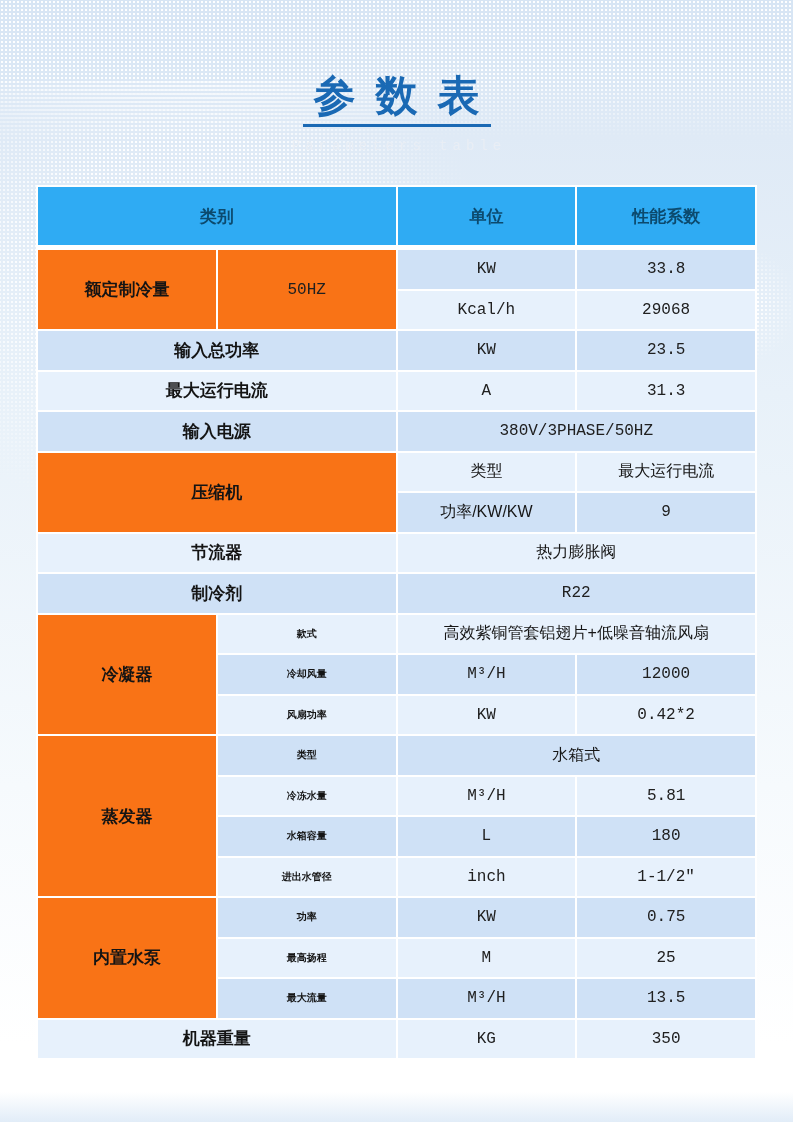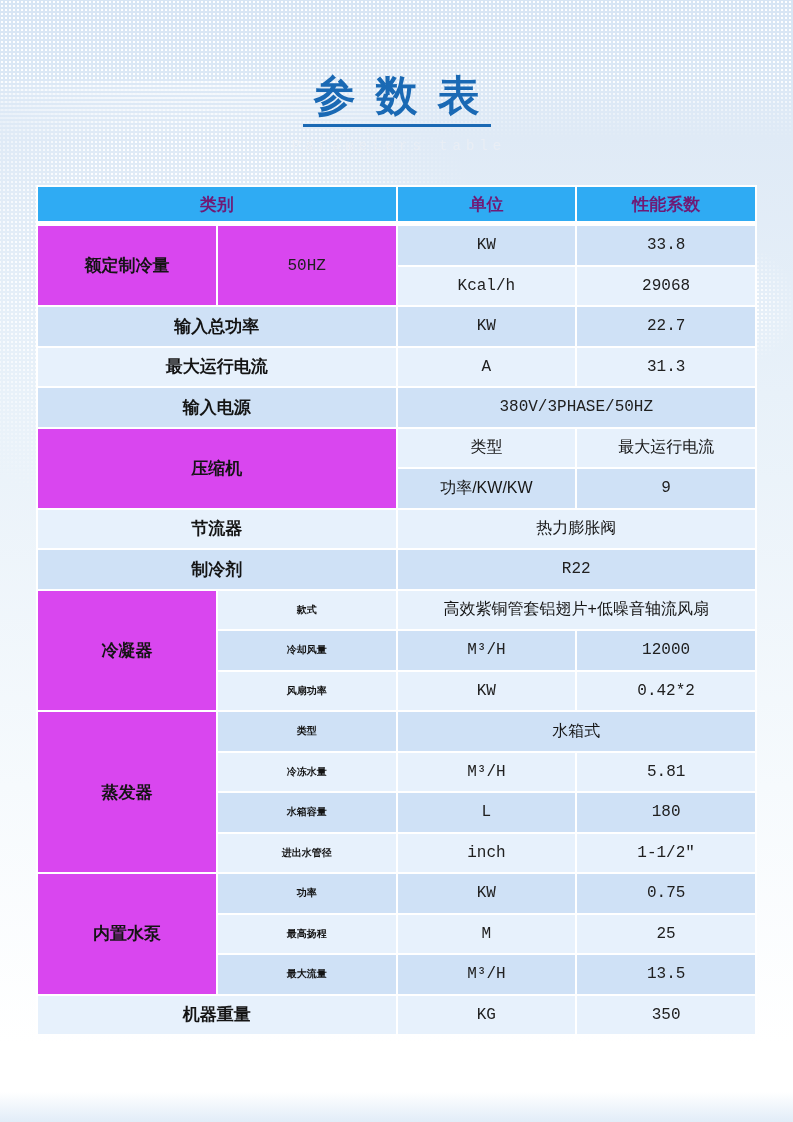--- a/index.html
+++ b/index.html
@@ -32,28 +32,28 @@
     font-size:42px; line-height:1.15; color:#1a69b4; letter-spacing:20px; padding-left:20px; }
   .title-rule { width:188px; height:3px; background:#1a69b4; margin:4px auto 9px auto; }
   .subtitle { margin:11px; font-family:"Liberation Mono","DejaVu Sans Mono",monospace;
     font-size:14px; letter-spacing:5px; padding-left:5px; color:#e9eef5; }
 
   
   .table-wrap { position:absolute; left:36px; top:185px; width:721px; background:#ffffff; }
   table.params { border-collapse:separate; border-spacing:2px; table-layout:fixed; width:721px; }
   table.params col { width:25%; }
   th {
-    height:34px; background:#2fabf3; color:#701a75;
+    height:34px; background:#2fabf3; color:#0c4a6e;
     font-family:"Liberation Sans",sans-serif; font-weight:bold; font-size:17px;
-    border-bottom:3px solid #ffffff; text-align:center; vertical-align:middle; padding:0;
+    border-bottom:3px solid #ffffff; text-align:center; vertical-align:middle; padding:12px;
   }
   td { height:38.5px; text-align:center; vertical-align:middle; padding:0 0; box-sizing:border-box; }
   .d { background:#cfe1f6; }   
   .l { background:#e7f1fc; }   
-  .m { background:#d946ef; }   
+  .m { background:#f97316; }   
   .lbl  { font-family:"Liberation Sans",sans-serif; font-weight:bold; font-size:17px; color:#141414; }
   .sub  { font-family:Liberation Sans, sans-serif; font-weight:bold; font-size:10px; color:#141414; }
   .cn   { font-family:"Liberation Sans",sans-serif; font-weight:normal; font-size:16px; color:#161616; }
   .mono { font-family:"Liberation Mono","DejaVu Sans Mono",monospace; font-size:16px; color:#202020; }
 </style>
 </head>
 <body>
 
 <div class="page">
 
@@ -92,21 +92,21 @@
           <td class="d mono">33.8</td>
         </tr>
         <tr>
           <td class="l mono">Kcal/h</td>
           <td class="l mono">29068</td>
         </tr>
 
         <tr>
           <td class="d lbl" colspan="2">输入总功率</td>
           <td class="d mono">KW</td>
-          <td class="d mono">22.7</td>
+          <td class="d mono">23.5</td>
         </tr>
 
         <tr>
           <td class="l lbl" colspan="2">最大运行电流</td>
           <td class="l mono">A</td>
           <td class="l mono">31.3</td>
         </tr>
 
         <tr>
           <td class="d lbl" colspan="2">输入电源</td>

